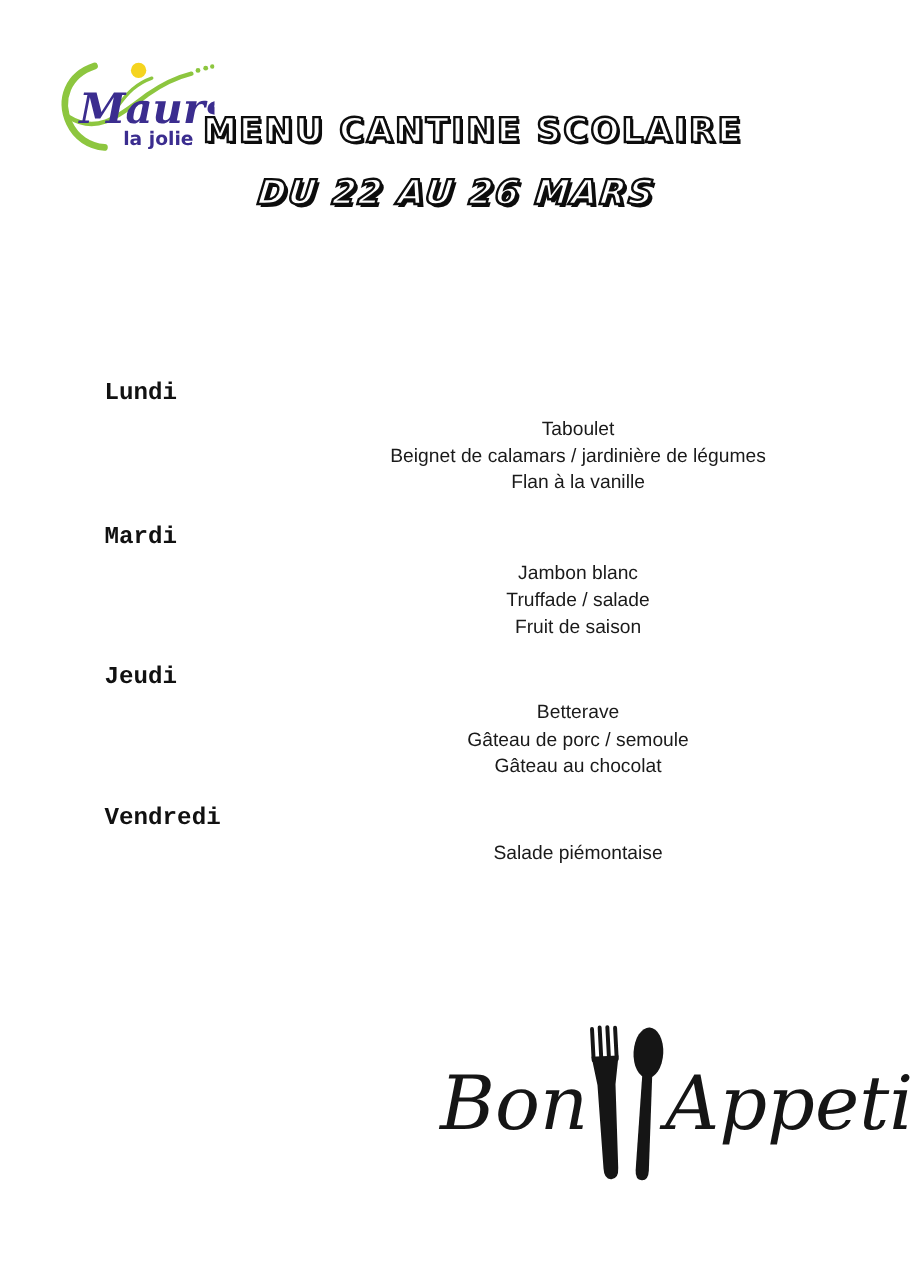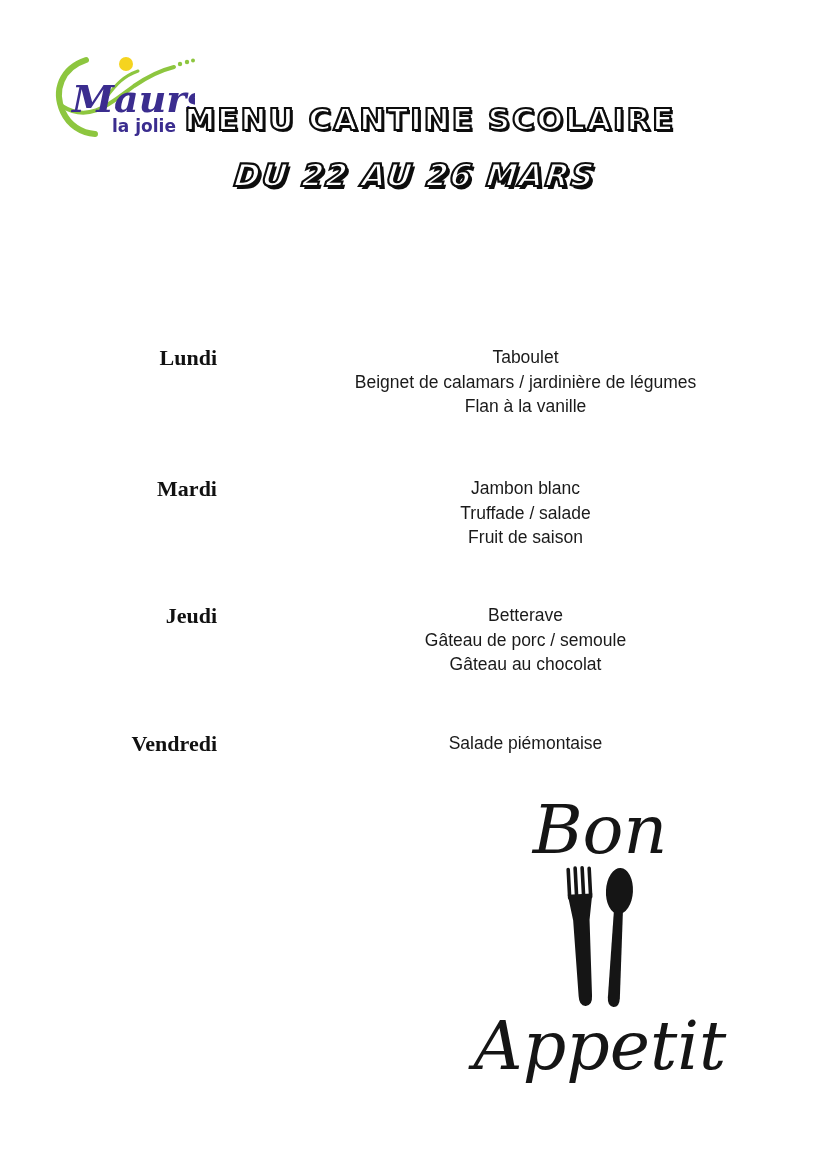--- a/index.html
+++ b/index.html
@@ -45,52 +45,52 @@
     font-style: italic;
     transform: skewX(-6deg);
     text-shadow: 3px 3px 0 #0d0d0d;
   }
 
   
   .day-label {
     position: absolute;
     left: 95px;
     width: 122px;
-    text-align: right;
-    font-family: Liberation Serif, serif;
+    text-align: left;
+    font-family: Liberation Mono, monospace;
     font-weight: bold;
     font-size: 22px;
     color: #111111;
   }
   .day-items {
     position: absolute;
     left: 220px;
     width: 611px;
     text-align: center;
     font-family: "Liberation Sans", sans-serif;
     font-size: 17.5px;
     line-height: 24.5px;
     color: #1a1a1a;
+    margin-top: 32px;
   }
   .row-1 { top: 345px; }
   .row-2 { top: 476px; }
   .row-3 { top: 603px; }
   .row-4 { top: 731px; }
 
   
   .bon-appetit {
     position: absolute;
     top: 928px;
     left: 400px;
     width: 400px;
     height: 152px;
     display: flex;
     align-items: center;
-    justify-content: flex-end;
-    flex-direction: column;
+    justify-content: space-between;
   }
   .script-word {
     font-family: "DejaVu Serif", serif;
     font-style: italic;
     font-size: 68px;
     color: #151515;
     line-height: 1;
     white-space: nowrap;
   }
   .utensils { width: 78px; height: 148px; margin: 0 -4px; flex: 0 0 auto; }

